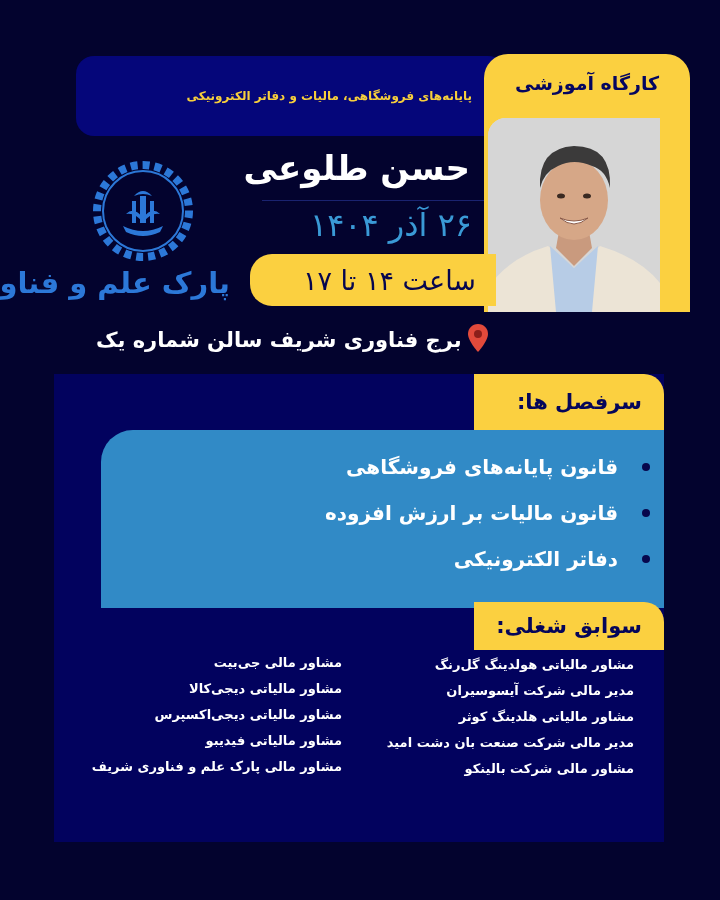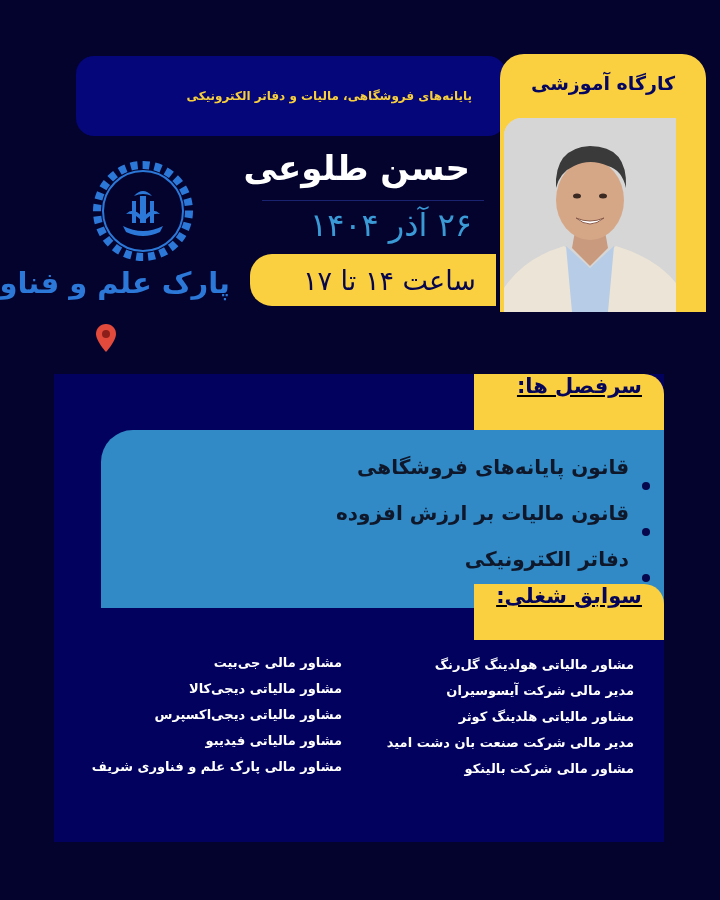--- a/index.html
+++ b/index.html
@@ -15,21 +15,21 @@
     left: 76px; top: 56px; width: 430px; height: 80px;
     background: #05067a; border-radius: 18px;
     display: flex; align-items: center; justify-content: flex-end;
     padding-right: 34px; box-sizing: border-box;
   }
   .title-text {
     color: #f7cf3c; font-weight: bold; font-size: 12px; direction: rtl; white-space: nowrap;
   }
   .workshop-card {
     left: 484px; top: 54px; width: 206px; height: 258px;
-    background: #fbd040; border-radius: 24px 24px 0 0; margin-left: 16px;
+    background: #fbd040; border-radius: 24px 24px 0 0;
   }
   .workshop-label {
     position: absolute; top: 18px; left: 0; right: 0; text-align: center;
     color: #050660; font-weight: bold; font-size: 19px; direction: rtl;
   }
   .photo {
     position: absolute; left: 4px; top: 64px; width: 172px; height: 194px;
     background: linear-gradient(180deg,#dcdcdc 0%, #d2d2d2 100%);
     border-radius: 18px 0 0 0; overflow: hidden;
   }
@@ -63,35 +63,35 @@
     left: 96px; top: 324px; display: flex; align-items: center; direction: rtl; gap: 6px;
   }
   .location-text { color: #ffffff; font-weight: bold; font-size: 21px; white-space: nowrap; }
 
   
   .main-box {
     left: 54px; top: 374px; width: 610px; height: 468px; background: #02025e;
   }
   .section-tab {
     position: absolute; background: #fbd040; border-radius: 0 20px 0 0;
-    display: flex; justify-content: flex-end; box-sizing: border-box; padding-right: 22px; text-decoration: underline;
+    display: flex; align-items: center; justify-content: flex-end; box-sizing: border-box; padding-right: 22px;
   }
   .section-tab span { color: #05065a; font-weight: bold; font-size: 21px; direction: rtl; white-space: nowrap; }
   .topics-tab { left: 420px; top: 0; width: 190px; height: 56px; }
   .topics-panel {
     position: absolute; left: 47px; top: 56px; width: 563px; height: 178px;
     background: #318ac6; border-radius: 32px 0 0 0;
   }
   .topics-list { list-style: none; margin: 0; padding: 0; position: absolute; right: 14px; top: 14px; direction: rtl; }
   .topics-list li {
-    color: #0f172a; font-size: 20px; font-weight: bold; height: 46px; line-height: 46px; white-space: nowrap;
-    display: flex; align-items: flex-end; gap: 13px;
+    color: #ffffff; font-size: 20px; font-weight: bold; height: 46px; line-height: 46px; white-space: nowrap;
+    display: flex; align-items: center; gap: 24px;
   }
   .bullet { width: 8px; height: 8px; border-radius: 50%; background: #07074d; display: inline-block; }
-  .exp-tab { left: 420px; top: 210px; width: 190px; height: 56px; }
+  .exp-tab { left: 420px; top: 228px; width: 190px; height: 48px; }
   .exp-col {
     position: absolute; direction: rtl; list-style: none; margin: 0; padding: 0;
   }
   .exp-col li { color: #ffffff; font-size: 13px; font-weight: bold; height: 26px; line-height: 26px; white-space: nowrap; }
   .exp-right { right: 30px; top: 278px; }
   .exp-left { right: 322px; top: 276px; margin-left: 36px; }
 </style>
 </head>
 <body>
 
@@ -146,20 +146,21 @@
 </div>
 <div class="abs logo-text">پارک علم و فناوری</div>
 
 <div class="abs location">
   <span>
     <svg width="20" height="28" viewBox="0 0 20 28">
       <path d="M10 0 C4 0 0 4.5 0 10 C0 17 10 28 10 28 C10 28 20 17 20 10 C20 4.5 16 0 10 0 Z" fill="#e24a3b"></path>
       <circle cx="10" cy="10" r="4" fill="#8c1f1a"></circle>
     </svg>
   </span>
+  <span class="location-text">برج فناوری شریف سالن شماره یک</span>
 </div>
 
 <div class="abs main-box">
   <div class="section-tab topics-tab">
     <span>سرفصل ها:</span>
   </div>
   <div class="topics-panel">
     <ul class="topics-list">
       <li>
           <span class="bullet"></span>

